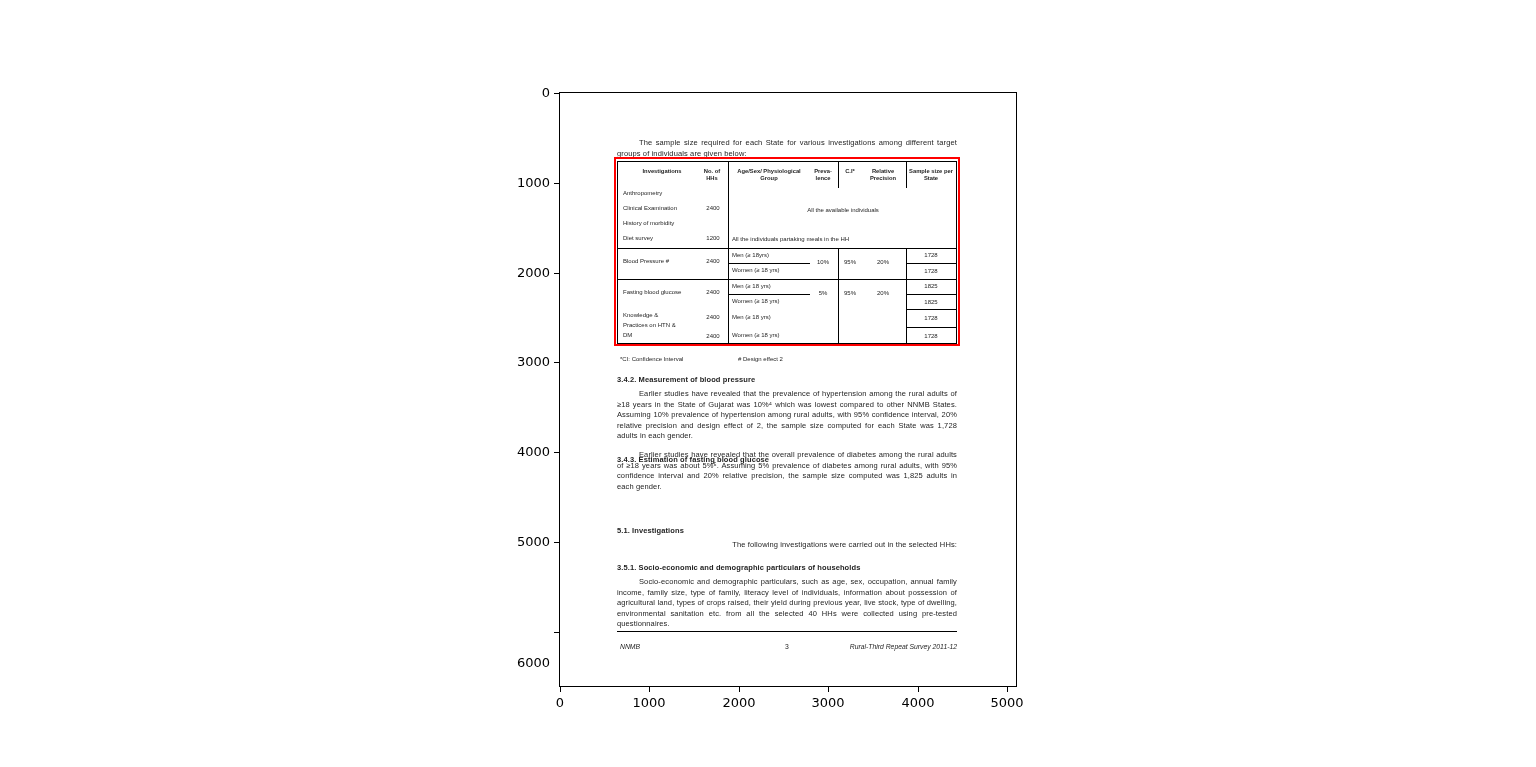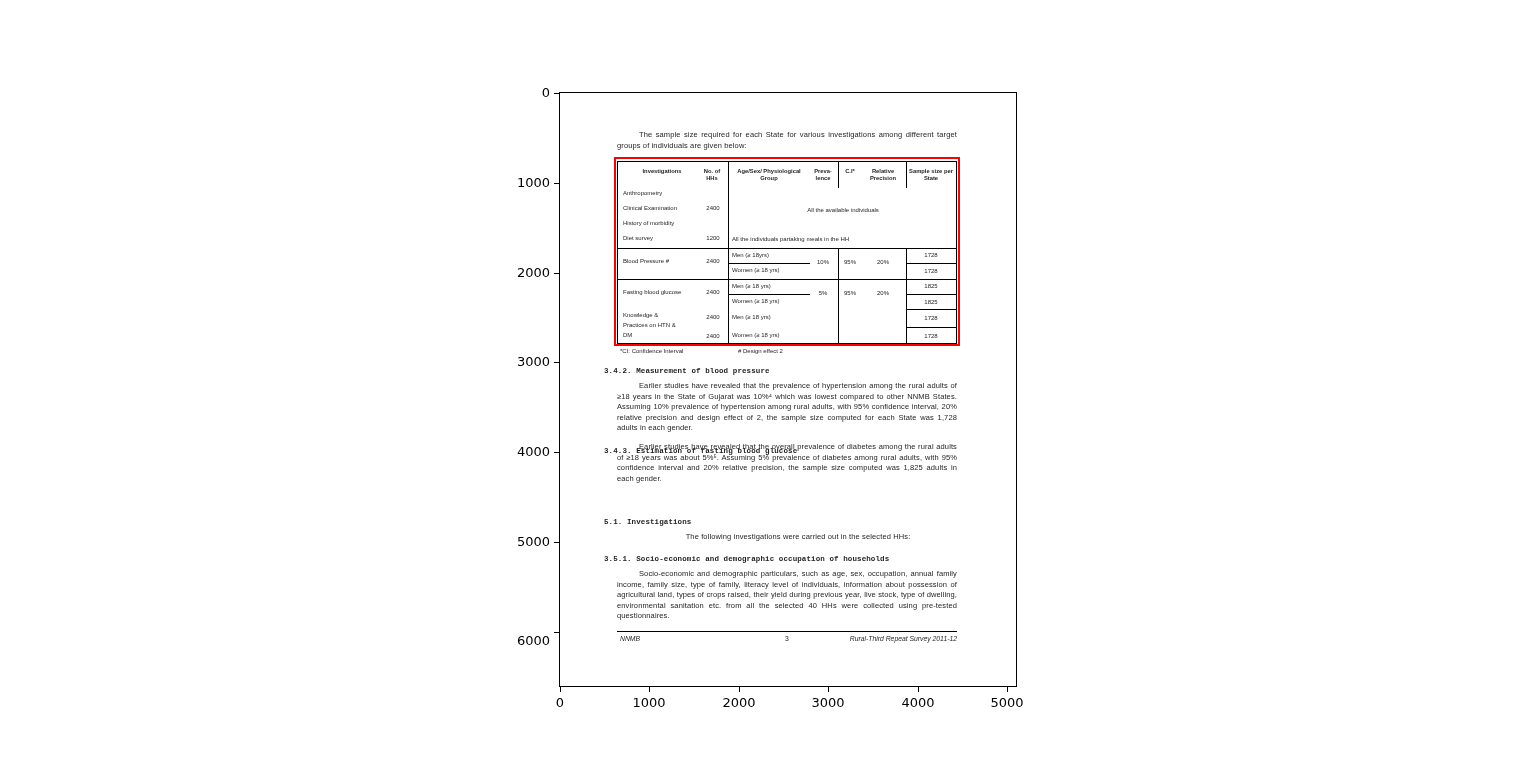--- a/index.html
+++ b/index.html
@@ -7,24 +7,24 @@
             font-family:"Liberation Sans", sans-serif; }
   .axes { position:absolute; left:559px; top:92px; width:456px; height:593px;
           border:1px solid #000; background:#ffffff; }
   .tick { position:absolute; background:#000; }
   .ytick { left:-6px; width:6px; height:1px; }
   .xtick { top:593px; width:1px; height:6px; }
   .tick-label { position:absolute; font-family:"DejaVu Sans", sans-serif; font-size:13px; color:#000; }
   .ytick-label { width:48px; left:-58px; text-align:right; }
   .xtick-label { width:60px; text-align:center; top:602px; }
   .doc { position:absolute; left:0; top:0; right:0; bottom:0; color:#1e1e1e; }
-  .doc-text { position:absolute; color:#1e1e1e; }
+  .doc-text { position:absolute; color:#1e1e1e;margin-top:8px; }
   .para { font-size:7.5px; line-height:10.5px; text-align:justify; letter-spacing:0.12px; width:340px; left:57px; }
   .indent { text-indent:22px; }
-  .sec-h { font-weight:bold; font-size:7.5px; letter-spacing:0.1px; left:44px;font-family:Liberation Mono, monospace; }
+  .sec-h { font-weight:bold; font-size:7.5px; letter-spacing:0.1px; left:57px; }
   .red-box { position:absolute; left:54px; top:64px; width:346px; height:189px;
              border:2px solid #ff0000; box-sizing:border-box; }
   .tbl { position:absolute; left:57px; top:68px; width:340px; height:183px;
          border:1px solid #000; box-sizing:border-box; }
   .tline { position:absolute; background:#000; }
   .tcell { position:absolute; font-size:6px; line-height:7.5px; color:#1e1e1e; }
   .tc-c { text-align:center; }
   .tc-b { font-weight:bold; font-size:5.8px; line-height:7px; }
   .fnote { font-size:6px; }
   .footer-line { position:absolute; left:57px; top:538px; width:340px; height:1px; background:#000; }
@@ -43,21 +43,21 @@
     <div class="tick ytick" style="top:269px"></div>
     <div class="tick ytick" style="top:359px"></div>
     <div class="tick ytick" style="top:449px"></div>
     <div class="tick ytick" style="top:539px"></div>
     <div class="tick-label ytick-label" style="top:-8px">0</div>
     <div class="tick-label ytick-label" style="top:82px">1000</div>
     <div class="tick-label ytick-label" style="top:172px">2000</div>
     <div class="tick-label ytick-label" style="top:261px">3000</div>
     <div class="tick-label ytick-label" style="top:351px">4000</div>
     <div class="tick-label ytick-label" style="top:441px">5000</div>
-    <div class="tick-label ytick-label" style="top:540px">6000</div>
+    <div class="tick-label ytick-label" style="top:562px">6000</div>
 
     <div class="tick xtick" style="left:0px"></div>
     <div class="tick xtick" style="left:89px"></div>
     <div class="tick xtick" style="left:179px"></div>
     <div class="tick xtick" style="left:268px"></div>
     <div class="tick xtick" style="left:358px"></div>
     <div class="tick xtick" style="left:447px"></div>
     <div class="tick-label xtick-label" style="left:-30px">0</div>
     <div class="tick-label xtick-label" style="left:59px">1000</div>
     <div class="tick-label xtick-label" style="left:149px">2000</div>
@@ -138,23 +138,23 @@
       <div class="doc-text fnote" style="left:60px; top:255px">*CI: Confidence Interval</div>
       <div class="doc-text fnote" style="left:178px; top:255px"># Design effect 2</div>
 
       <div class="doc-text sec-h" style="top:274px">3.4.2. Measurement of blood pressure</div>
       <div class="doc-text para indent" style="top:288px">Earlier studies have revealed that the prevalence of hypertension among the rural adults of ≥18 years in the State of Gujarat was 10%⁴ which was lowest compared to other NNMB States. Assuming 10% prevalence of hypertension among rural adults, with 95% confidence interval, 20% relative precision and design effect of 2, the sample size computed for each State was 1,728 adults in each gender.</div>
 
       <div class="doc-text sec-h" style="top:354px">3.4.3. Estimation of fasting blood glucose</div>
       <div class="doc-text para indent" style="top:349px">Earlier studies have revealed that the overall prevalence of diabetes among the rural adults of ≥18 years was about 5%⁵. Assuming 5% prevalence of diabetes among rural adults, with 95% confidence interval and 20% relative precision, the sample size computed was 1,825 adults in each gender.</div>
 
       <div class="doc-text sec-h" style="top:425px">5.1. Investigations</div>
-      <div class="doc-text para indent" style="top:439px; text-align:center">The following investigations were carried out in the selected HHs:</div>
+      <div class="doc-text para indent" style="top:439px; text-align:right">The following investigations were carried out in the selected HHs:</div>
 
-      <div class="doc-text sec-h" style="top:462px">3.5.1. Socio-economic and demographic occupation of households</div>
+      <div class="doc-text sec-h" style="top:462px">3.5.1. Socio-economic and demographic particulars of households</div>
       <div class="doc-text para indent" style="top:476px">Socio-economic and demographic particulars, such as age, sex, occupation, annual family income, family size, type of family, literacy level of individuals, information about possession of agricultural land, types of crops raised, their yield during previous year, live stock, type of dwelling, environmental sanitation etc. from all the selected 40 HHs were collected using pre-tested questionnaires.</div>
 
       <div class="footer-line"></div>
       <div class="doc-text foot italic" style="left:60px">NNMB</div>
       <div class="doc-text foot" style="left:57px; width:340px; text-align:center">3</div>
       <div class="doc-text foot italic" style="left:200px; width:197px; text-align:right">Rural-Third Repeat Survey 2011-12</div>
     </div>
   </div>
 </div>
 

